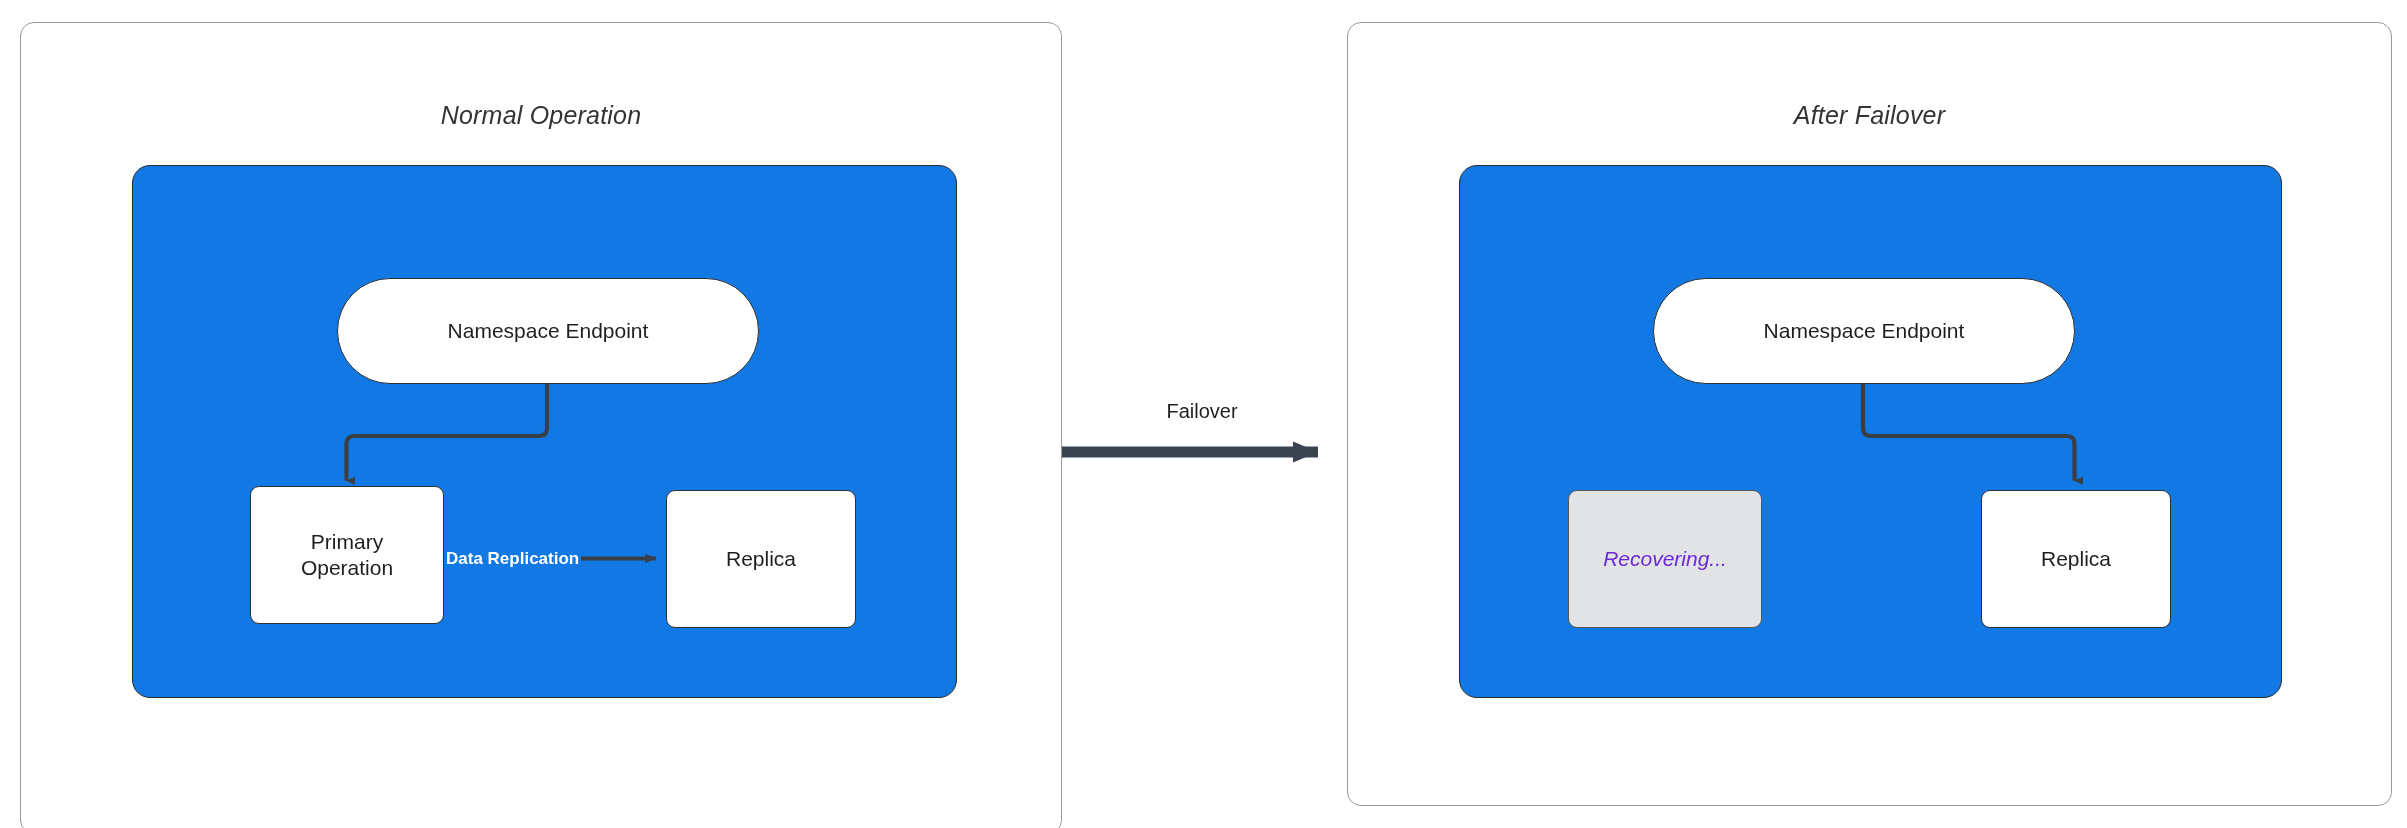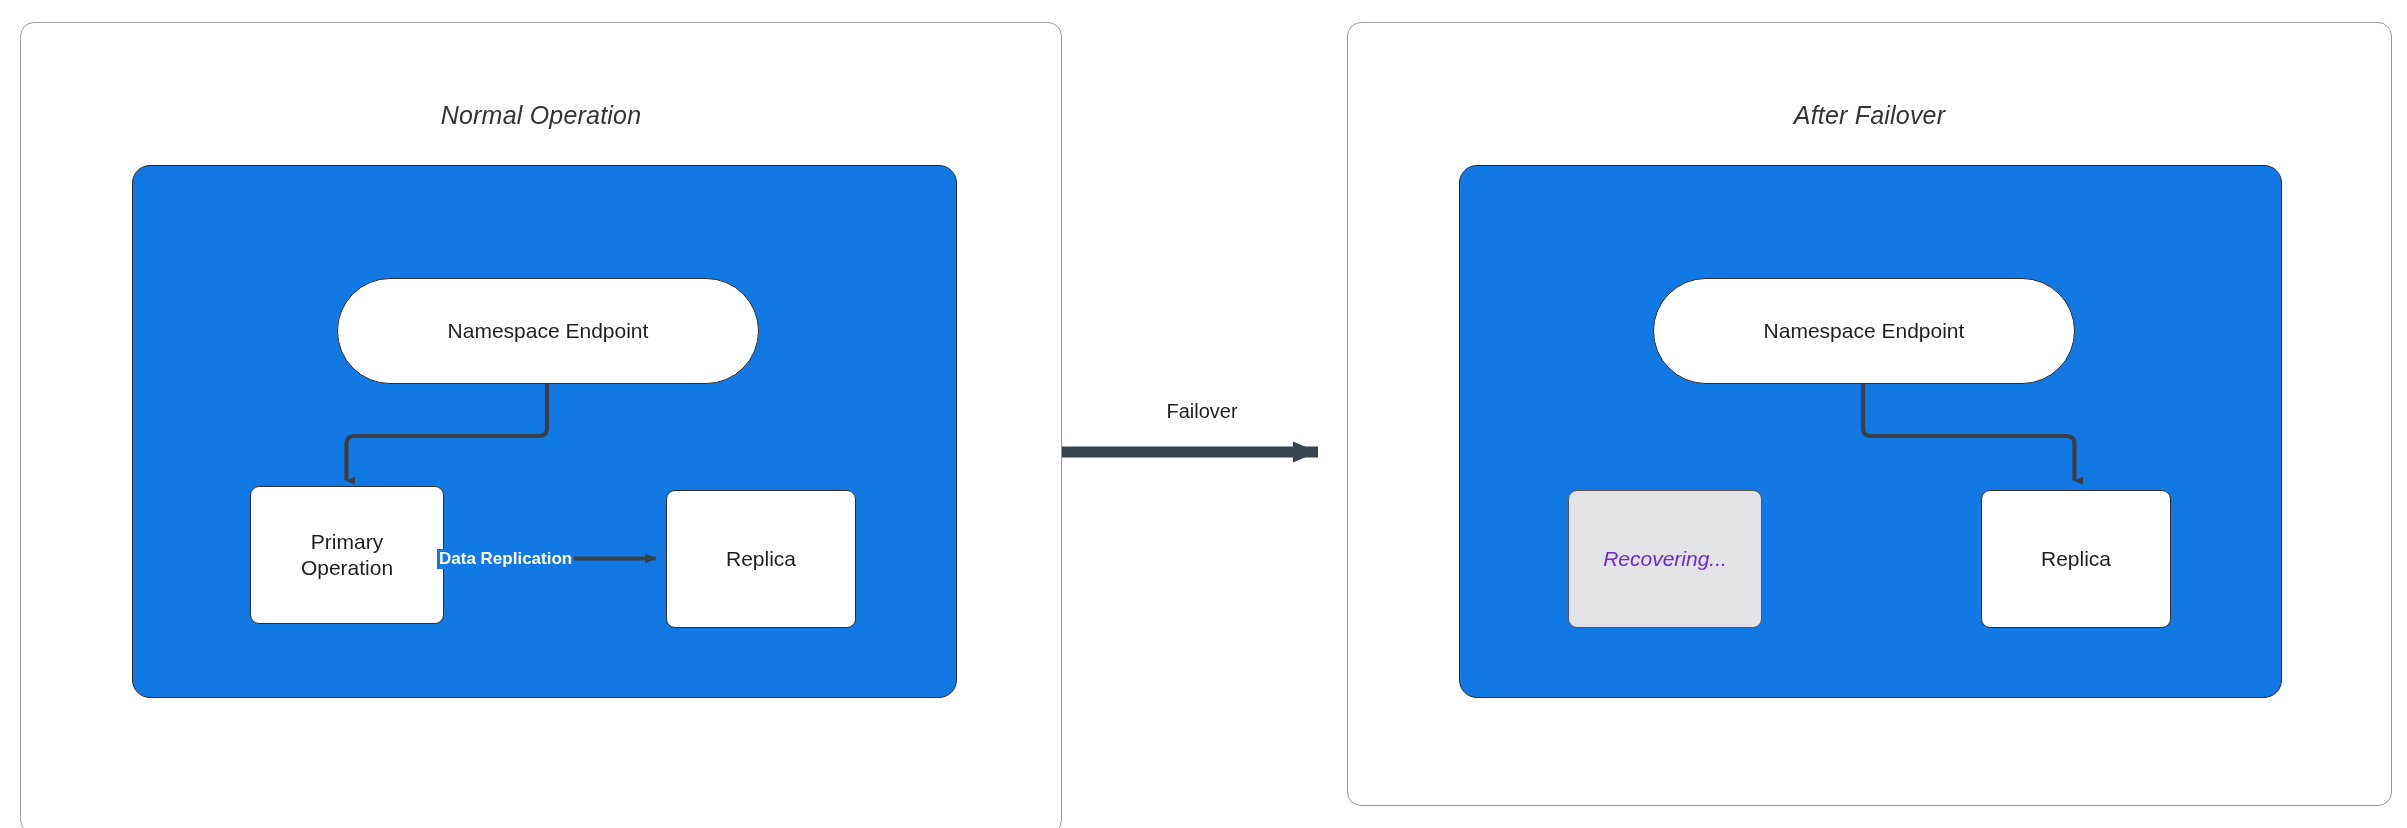--- a/index.html
+++ b/index.html
@@ -104,21 +104,21 @@
   .edge-label {
     position: absolute;
     z-index: 4;
     font-size: 17px;
     font-weight: bold;
     color: #ffffff;
     white-space: nowrap;
     background: #1278E4;
     padding: 0 2px;
   }
-  #label-data-replication { left: 304px; top: 383px; }
+  #label-data-replication { left: 311px; top: 383px; }
 
   
   #failover-wrap {
     position: absolute;
     left: 1062px;
     top: 400px;
     width: 280px;
     height: 120px;
     z-index: 5;
   }

